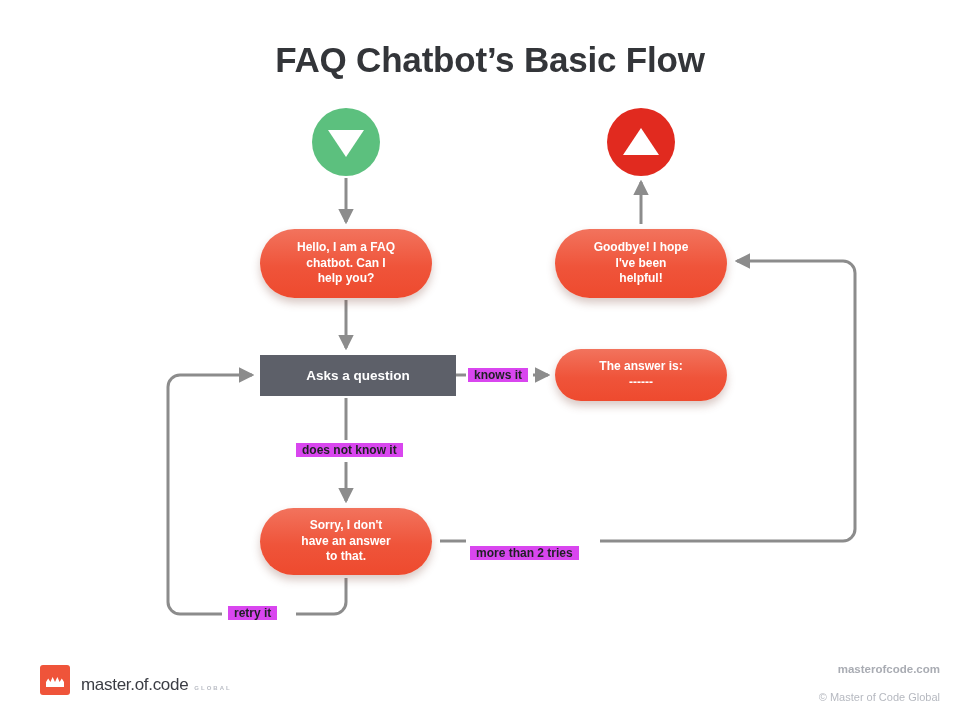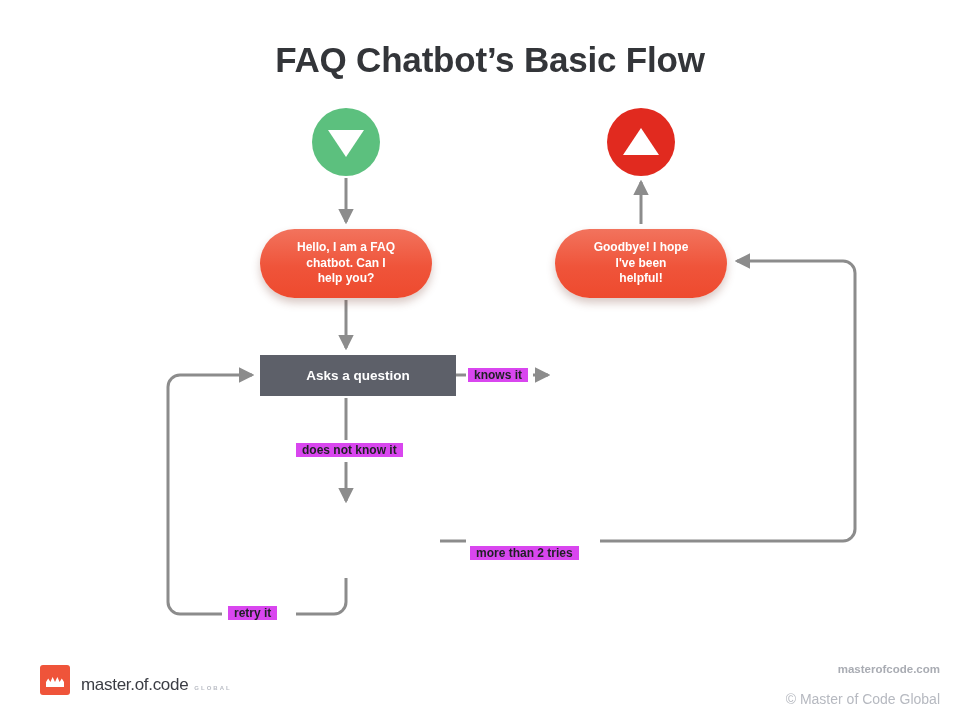--- a/index.html
+++ b/index.html
@@ -133,21 +133,21 @@
     right: 40px; top: 663px;
     text-align: right;
   }
   .footer-site {
     font-size: 11.5px;
     font-weight: bold;
     color: #a9acb3;
     margin-bottom: 16px;
   }
   .footer-copy {
-    font-size: 14px;
+    font-size: 11px;
     color: #b6b9c0;
   }
 </style>
 </head>
 <body>
 
 <div id="canvas">
 
   <div class="title">FAQ Chatbot’s Basic Flow</div>
 
@@ -190,21 +190,26 @@
   <div class="bubble" id="bubble-greeting">Hello, I am a FAQ
 chatbot. Can I
 help you?</div>
 
   <div class="bubble" id="bubble-goodbye">Goodbye! I hope
 I've been
 helpful!</div>
 
   <div class="process">Asks a question</div>
 
-
+  <div class="bubble" id="bubble-answer">The answer is:
+------</div>
+
+  <div class="bubble" id="bubble-noanswer">Sorry, I don't
+have an answer
+to that.</div>
 
   <div class="edge-label" id="label-knows-it">knows it</div>
   <div class="edge-label" id="label-does-not-know">does not know it</div>
   <div class="edge-label" id="label-more-than-2">more than 2 tries</div>
   <div class="edge-label" id="label-retry-it">retry it</div>
 
   <div class="footer-logo">
     <div class="logo-mark">
       <svg width="18" height="12" viewBox="0 0 18 12" xmlns="http://www.w3.org/2000/svg">
         <path d="M0 11 L0 6 L2.2 2.5 L4.4 6 L6.6 1 L9 6 L11.4 1 L13.6 6 L15.8 2.5 L18 6 L18 11 Z" fill="#ffffff"></path>

